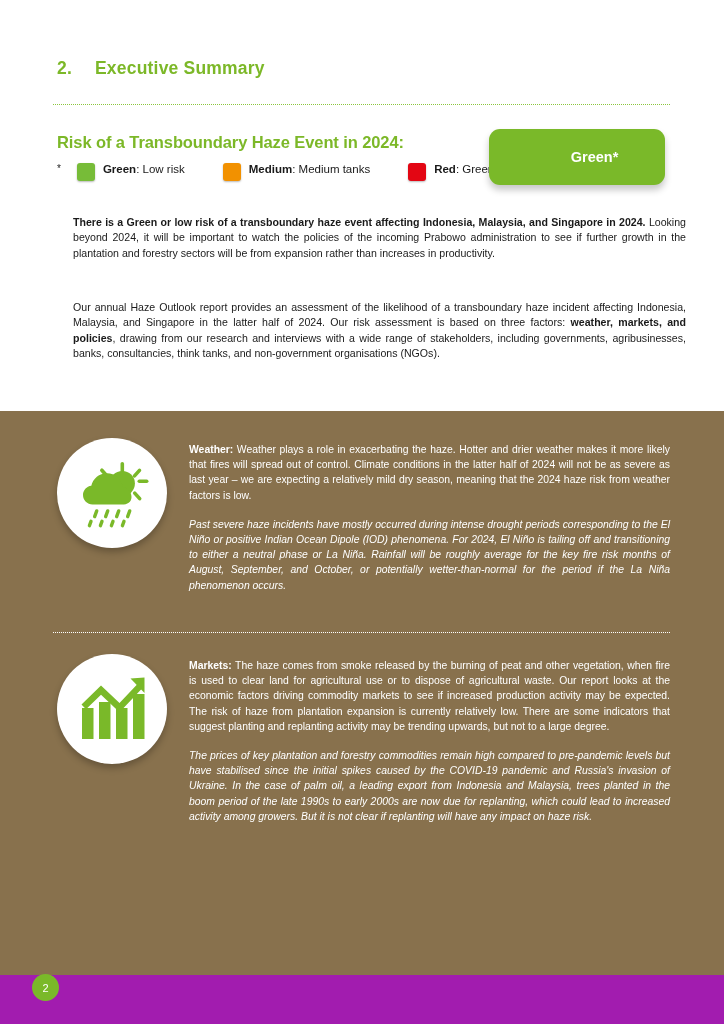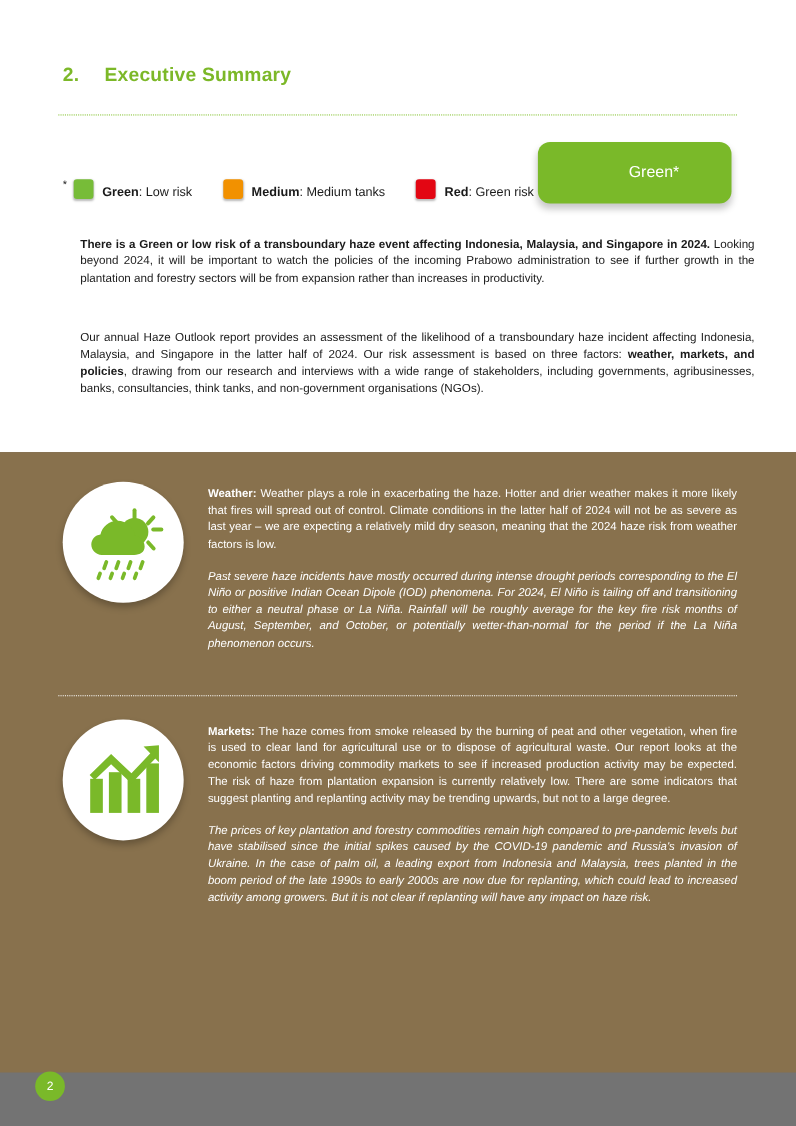--- a/index.html
+++ b/index.html
@@ -2,21 +2,21 @@
 <html><head>
 <meta charset="utf-8">
 <style>
   * { margin:0; padding:0; box-sizing:border-box; }
   html, body {
     width:724px; height:1024px;
     background:#ffffff;
     font-family:"Liberation Sans", sans-serif;
     overflow:hidden;
   }
-  .page { position:relative; width:724px; height:1024px; background:#737373; }
+  .page { position:relative; width:724px; height:1024px; background:#a21caf; }
 
   
   .top-region { position:absolute; top:0; left:0; width:724px; height:411px; background:#ffffff; }
 
   .section-heading {
     position:absolute; left:57px; top:58px;
     color:#7cb828; font-size:17.5px; font-weight:bold;
     letter-spacing:.2px; white-space:nowrap;
   }
   .section-heading .num { display:inline-block; width:38px; }
@@ -28,35 +28,35 @@
 
   .risk-title {
     position:absolute; left:57px; top:133px;
     color:#7cb828; font-size:16.5px; font-weight:bold;
     white-space:nowrap; letter-spacing:-.1px;
   }
 
   
   .legend { position:absolute; left:57px; top:163px; display:flex; align-items:center; }
   .legend .asterisk { font-size:10px; color:#222; margin-right:6px; line-height:1; position:relative; top:-3px; }
-  .legend-item { display:flex; align-items:flex-end; margin-right:28px; }
+  .legend-item { display:flex; align-items:flex-start; margin-right:28px;margin-left:10px; }
   .swatch { width:18px; height:18px; border-radius:3px; margin-right:8px; flex:none;
             box-shadow:0 1px 2px rgba(0,0,0,.28); }
   .sw-green { background:#77bc38; }
   .sw-amber { background:#f29100; }
   .sw-red   { background:#e30613; }
   .legend-text { font-size:11.5px; color:#1a1a1a; white-space:nowrap; }
   .legend-text b { font-weight:bold; }
 
   
   .status-button {
     position:absolute; left:489px; top:129px; width:176px; height:56px;
     background:#7ab929; border-radius:11px;
     display:flex; align-items:center; justify-content:center;
-    color:#ffffff; font-size:14.5px; font-weight:normal;
+    color:#ffffff; font-size:14.5px; font-weight:bold;
     box-shadow:0 5px 7px rgba(0,0,0,.22);
     padding-left:35px;
   }
 
   
   .para {
     position:absolute; left:73px; width:613px;
     font-size:10.6px; line-height:15.3px; color:#1a1a1a;
     text-align:justify;
   }
@@ -110,20 +110,21 @@
 <div class="page">
 
   <div class="top-region">
 
     <div class="section-heading">
       <span class="num">2.</span><span>Executive Summary</span>
     </div>
 
     <div class="divider-green"></div>
 
+    <div class="risk-title">Risk of a Transboundary Haze Event in 2024:</div>
 
     <div class="legend">
       <span class="asterisk">*</span>
 
       <div class="legend-item">
         <span class="swatch sw-green"></span>
         <span class="legend-text"><b>Green</b><span>: Low risk</span></span>
       </div>
 
       <div class="legend-item">

